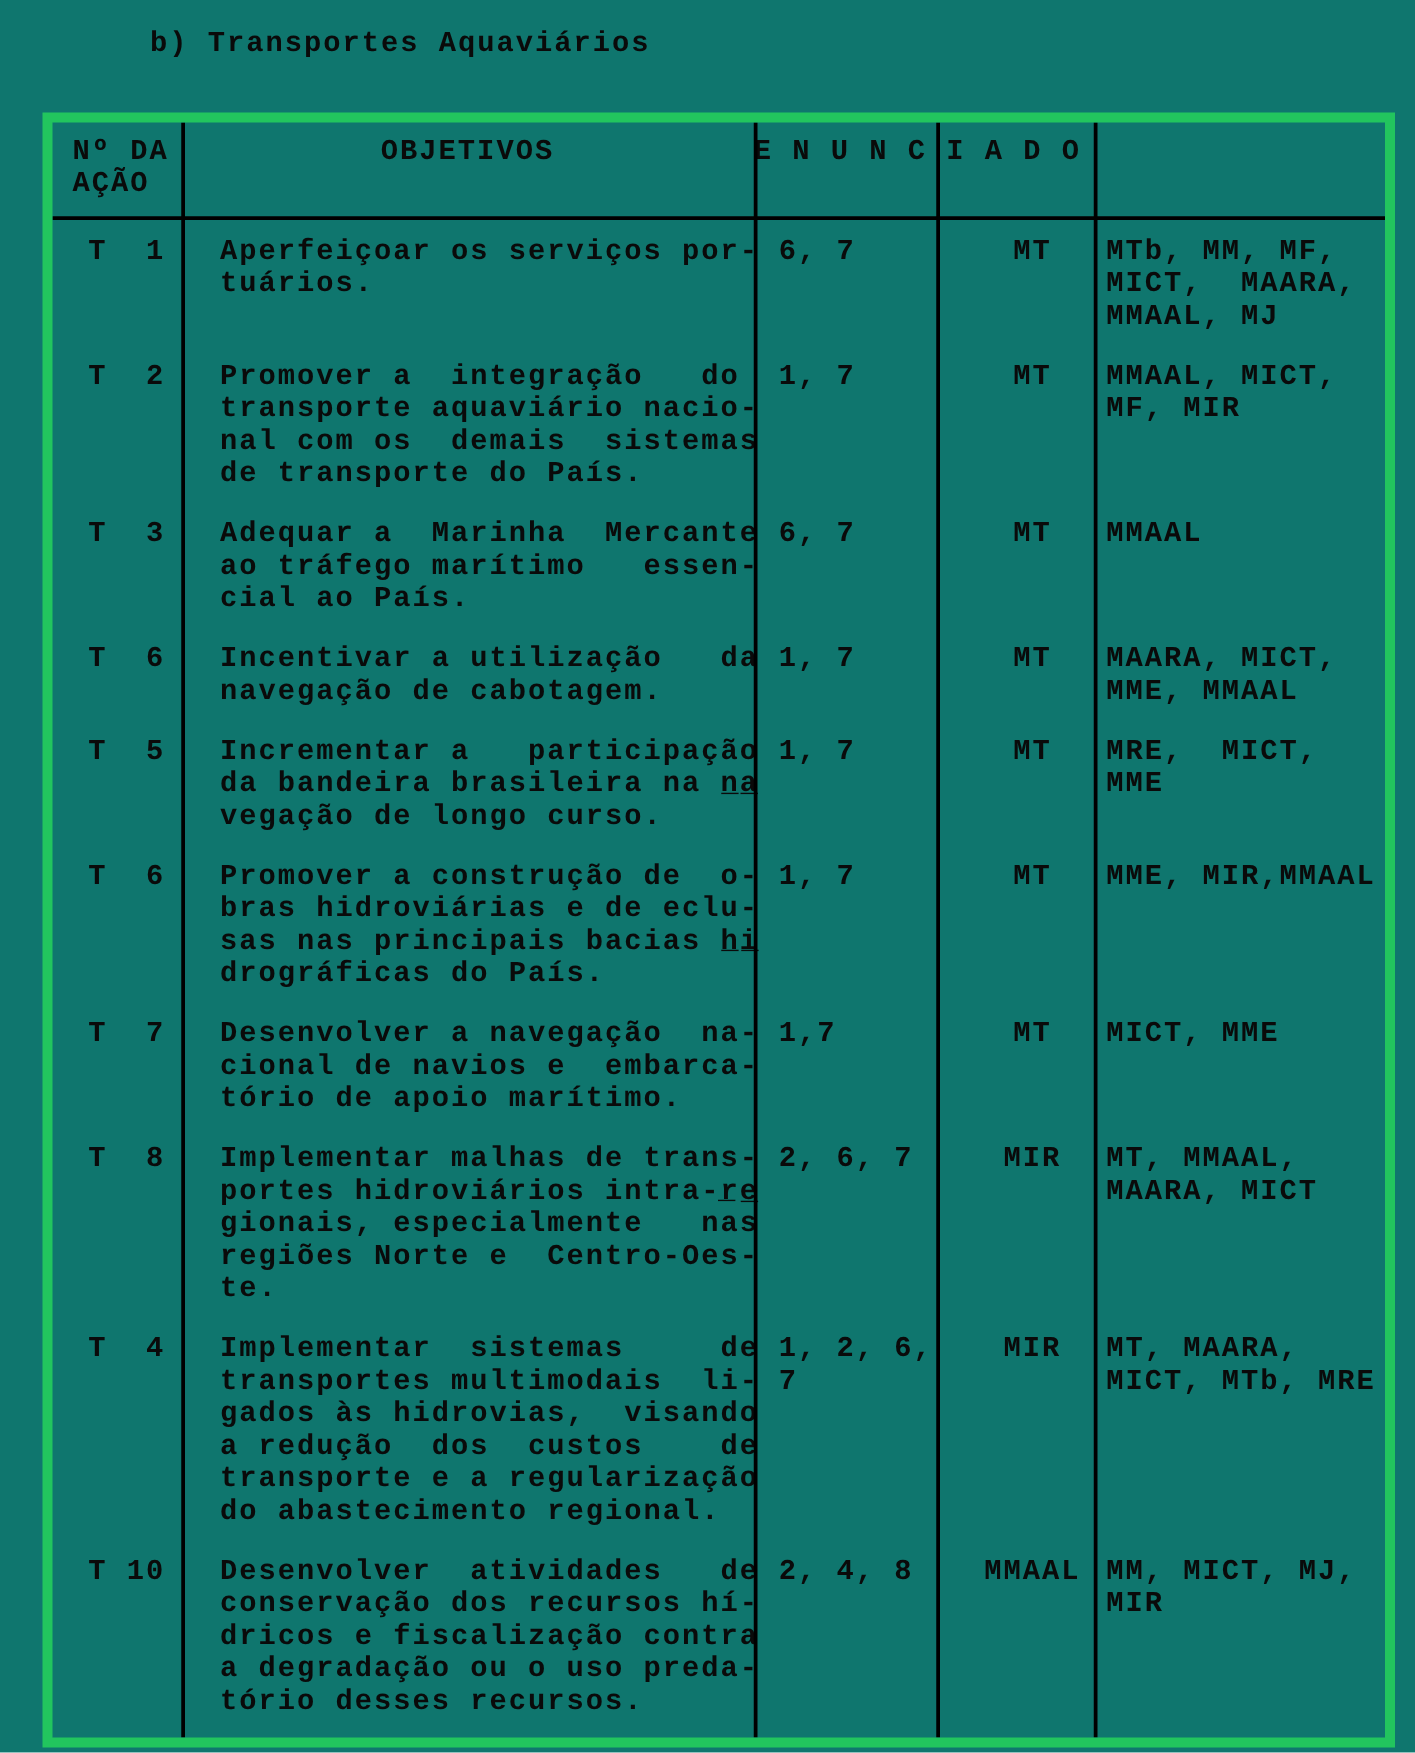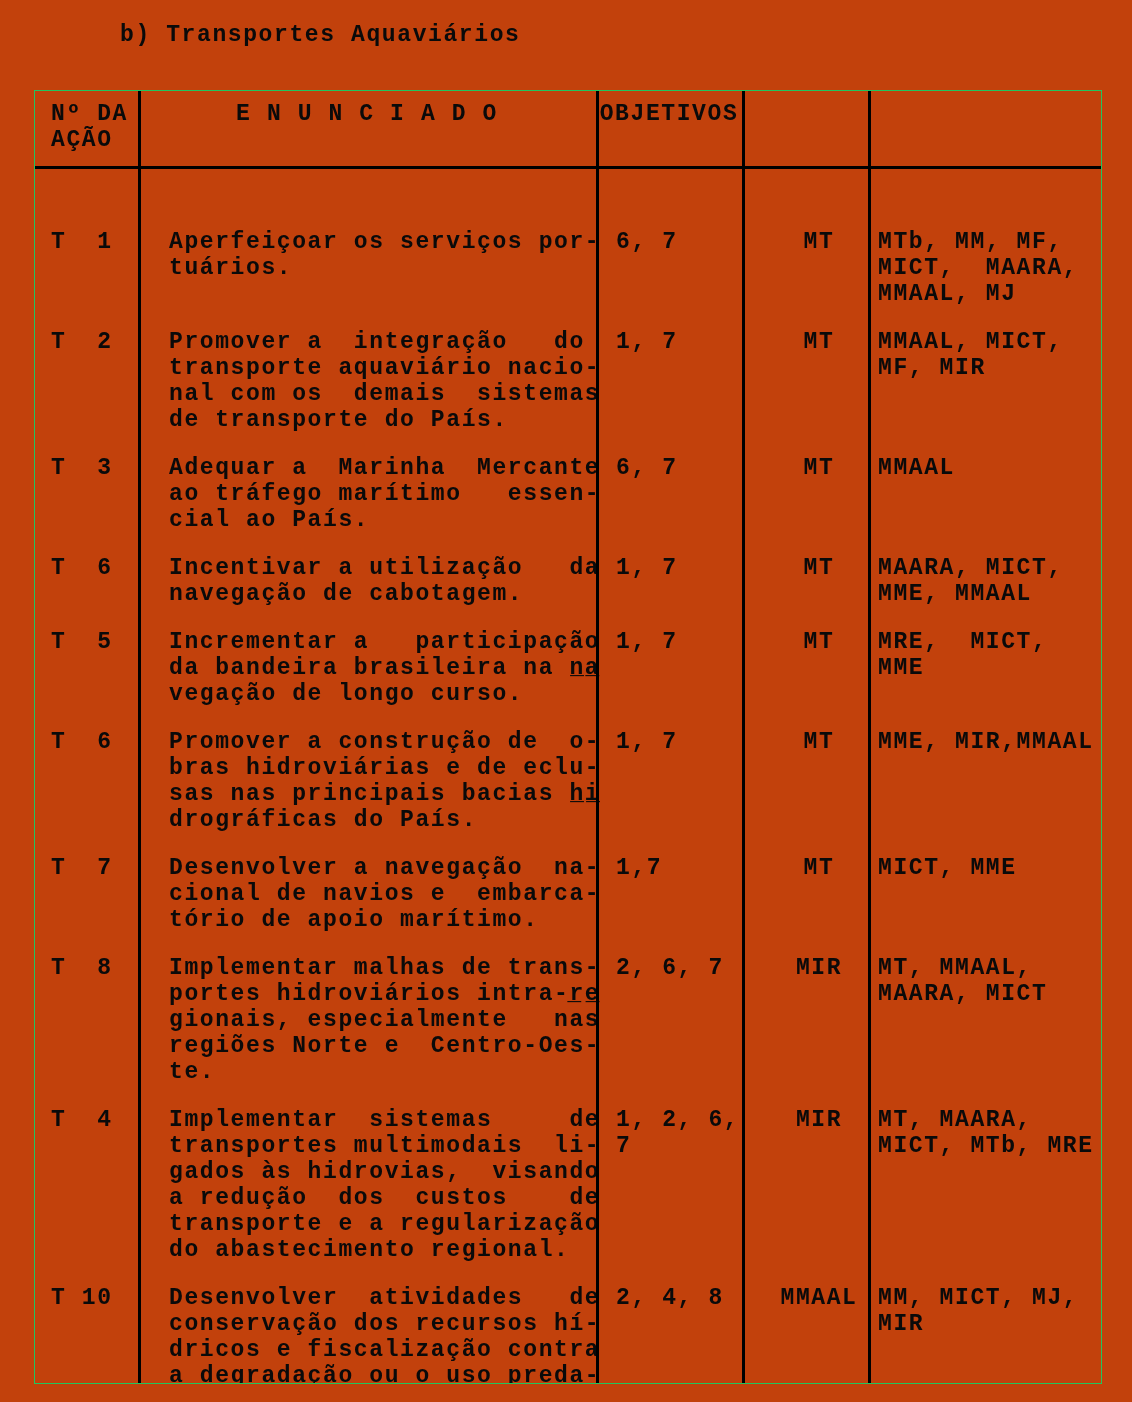--- a/index.html
+++ b/index.html
@@ -4,45 +4,44 @@
 <style>
   html, body {
     margin: 0;
     padding: 0;
     background: #ffffff;
   }
   .page {
     position: relative;
     width: 1132px;
     height: 1402px;
-    background: #c2410c;
+    background: #0f766e;
     color: #0a0a0a;
     font-family: "Liberation Mono", "DejaVu Sans Mono", monospace;
     font-weight: bold;
     overflow: hidden;
   }
   .doc-title {
     position: absolute;
     left: 120px;
     top: 22px;
     font-size: 23px;
     letter-spacing: 1.6px;
     white-space: pre;
   }
   .doc-table {
     position: absolute;
     left: 34px;
     top: 90px;
     width: 1066px;
     height: 1292px;
-    border: 1px solid #22c55e;
+    border: 8px solid #22c55e;
     display: flex;
     flex-direction: column;
     overflow: hidden;
-    gap: 48px;
   }
   .vline {
     position: absolute;
     top: 0;
     bottom: 0;
     width: 3px;
     background: #000;
     z-index: 2;
   }
   .vline.v1 { left: 103px; }
@@ -68,21 +67,21 @@
   .cell, .hcell {
     font-size: 23px;
     letter-spacing: 1.6px;
     line-height: 26px;
     white-space: pre;
   }
   .hcell { padding-top: 10px; }
   .hcell.h1 { padding-left: 16px; text-align: left; }
   .hcell.h2, .hcell.h3, .hcell.h4, .hcell.h5 { text-align: center; }
   .cell { padding-top: 12px; padding-bottom: 10px; padding-left: 28px; }
-  .cell.c1 { padding-left: 16px; }
+  .cell.c1 { padding-left: 16px; text-align: center; }
   .cell.c2 { padding-left: 31px; padding-right: 2px; }
   .cell.c3 { padding-left: 20px; }
   .cell.c4 { text-align: center; }
   .cell.c5 { padding-left: 10px; }
   .spacer-cell { min-height: 0; }
 </style>
 </head>
 <body>
 
 <div class="page">
@@ -92,22 +91,22 @@
   <div class="doc-table">
 
     <div class="vline v1"></div>
     <div class="vline v2"></div>
     <div class="vline v3"></div>
     <div class="vline v4"></div>
 
     <div class="thead">
       <div class="hcell h1">Nº DA
 AÇÃO</div>
+      <div class="hcell h3">OBJETIVOS</div>
       <div class="hcell h2">E N U N C I A D O</div>
-      <div class="hcell h3">OBJETIVOS</div>
     </div>
 
     <div class="tbody">
 
   <div class="row">
     <div class="cell c1">T  1</div>
     <div class="cell c2">Aperfeiçoar os serviços por-
 tuários.</div>
     <div class="cell c3">6, 7</div>
     <div class="cell c4">MT</div>

